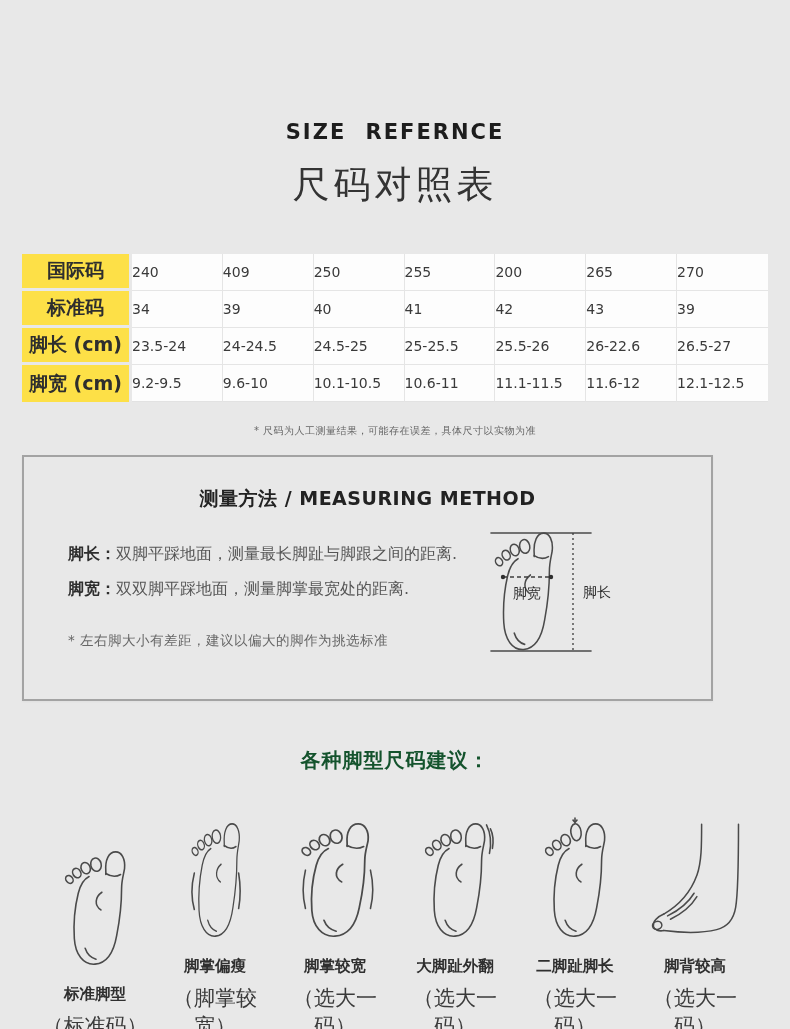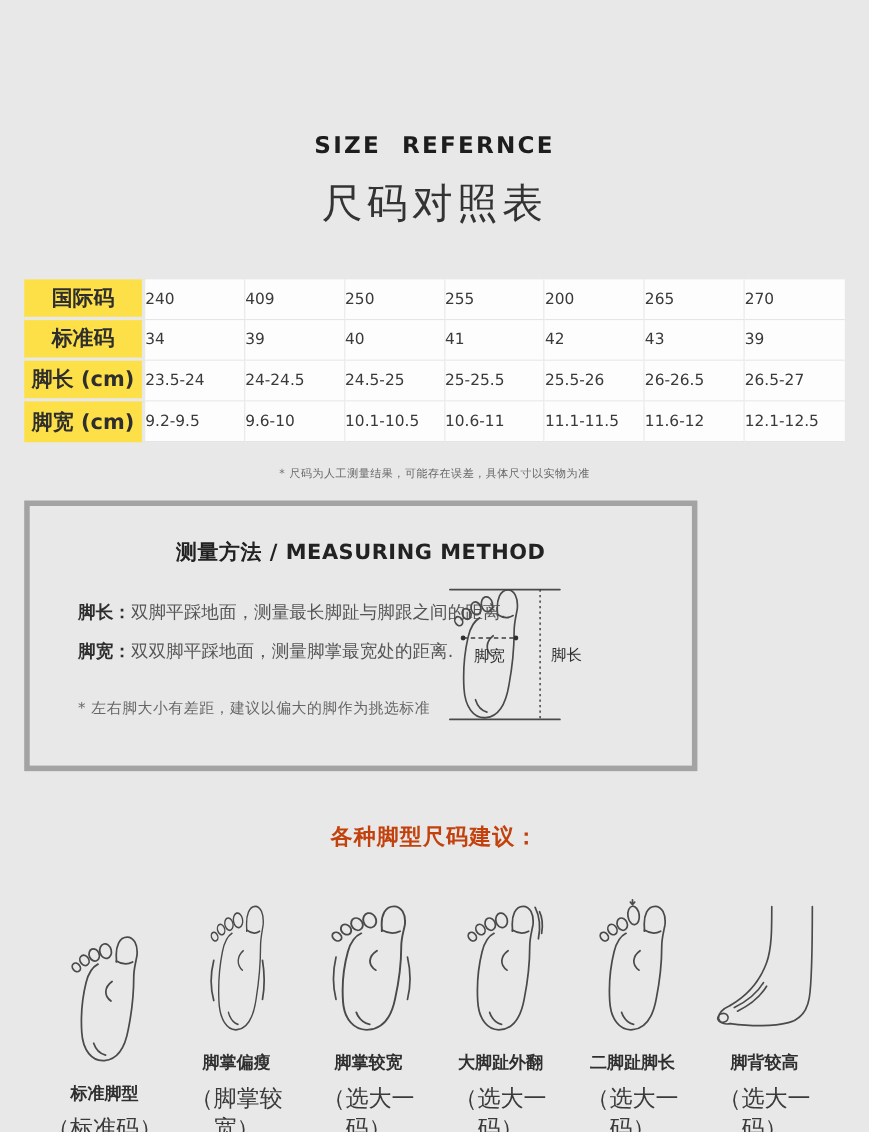--- a/index.html
+++ b/index.html
@@ -71,23 +71,23 @@
     text-align: center;
     font-size: 10px;
     color: #666;
     letter-spacing: 0.5px;
   }
 
   
   .measure-box {
     position: relative;
     margin: 17px 22px 0 22px;
-    width: 612px;
+    width: 691px;
     height: 246px;
-    border: 5px solid #a3a3a3;
+    border: 2px solid #a3a3a3;
     box-shadow: 0 1px 2px rgba(0,0,0,0.04);
   }
   .measure-title {
     margin-top: 29px;
     text-align: center;
     font-size: 19px;
     font-weight: 700;
     color: #222;
     letter-spacing: 0.5px;
   }
@@ -110,21 +110,21 @@
     fill: #2e2e2e;
     font-family: "DejaVu Sans", "Liberation Sans", sans-serif;
   }
 
   
   .suggest-title {
     margin-top: 46px;
     text-align: center;
     font-size: 20px;
     font-weight: 700;
-    color: #c2410c;
+    color: #14532d;
     letter-spacing: 1px;
   }
   .suggest-row {
     display: flex;
     justify-content: space-between;
     align-items: flex-end;
     padding: 0 36px;
     margin-top: 42px;
   }
   .suggest-item {
@@ -195,21 +195,21 @@
       <td>43</td>
       <td>39</td>
     </tr>
     <tr>
       <th>脚长 (cm)</th>
       <td>23.5-24</td>
       <td>24-24.5</td>
       <td>24.5-25</td>
       <td>25-25.5</td>
       <td>25.5-26</td>
-      <td>26-26.5</td>
+      <td>26-22.6</td>
       <td>26.5-27</td>
     </tr>
     <tr>
       <th>脚宽 (cm)</th>
       <td>9.2-9.5</td>
       <td>9.6-10</td>
       <td>10.1-10.5</td>
       <td>10.6-11</td>
       <td>11.1-11.5</td>
       <td>11.6-12</td>

